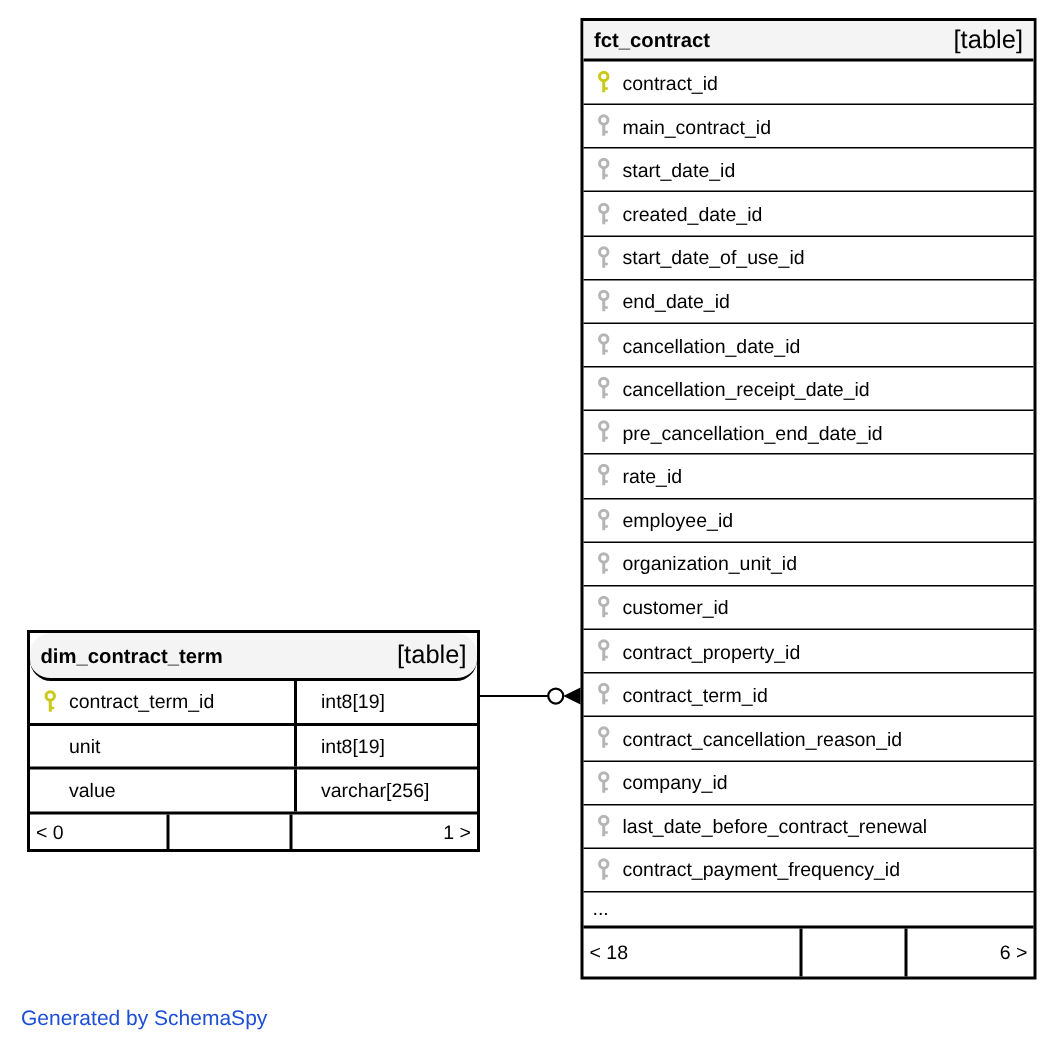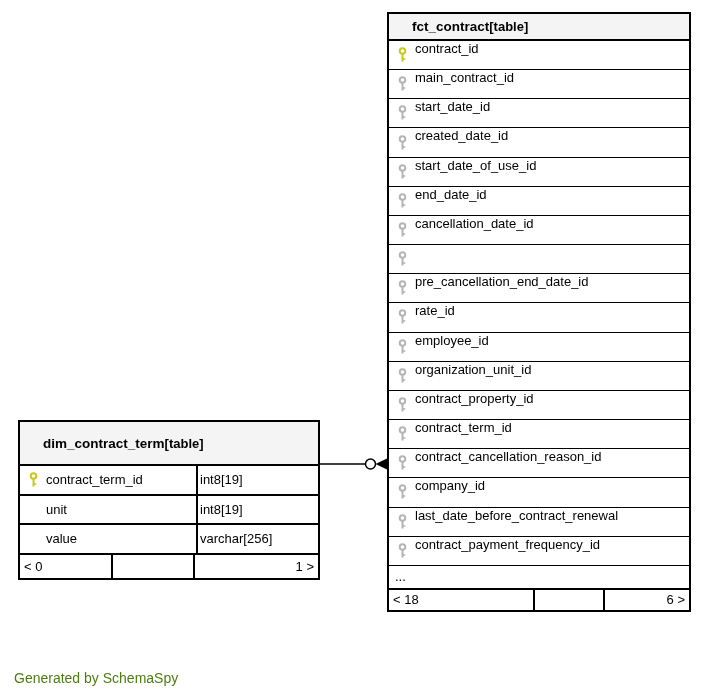--- a/index.html
+++ b/index.html
@@ -16,32 +16,34 @@
   }
   .er-table {
     position: absolute;
     background: #ffffff;
     border: 2px solid #000;
     box-sizing: border-box;
     font-size: 13px;
   }
   .thead {
     display: flex;
+    justify-content: space-between;
     align-items: center;
     background: #f4f4f4;
     border-bottom: 2px solid #000;
     box-sizing: border-box;
-    padding: 0 23px;
+    padding: 0 7px;
   }
   .ttitle { font-weight: bold; font-size: 13.5px; }
-  .tbadge { font-weight: bold; font-size: 13px; }
+  .tbadge { font-weight: normal; font-size: 17px; }
 
   
   #fct-table .col-row {
     display: flex;
+    align-items: center;
     height: 29.16px;
     box-sizing: border-box;
     border-bottom: 1px solid #000;
   }
   #fct-table .thead { height: 27px; }
   .keycol {
     width: 26px;
     display: flex;
     justify-content: center;
     align-items: center;
@@ -52,21 +54,21 @@
   .more-row {
     height: 24px;
     display: flex;
     align-items: center;
     padding-left: 6px;
     box-sizing: border-box;
     border-bottom: 2px solid #000;
   }
   .tfoot {
     display: flex;
-    height: 20px;
+    height: 32px;
     box-sizing: border-box;
   }
   .tfoot .fcell {
     display: flex;
     align-items: center;
     box-sizing: border-box;
     padding: 0 4px;
     white-space: nowrap;
   }
   .tfoot .fcell.sep { border-right: 2px solid #000; }
@@ -74,49 +76,49 @@
   .tfoot .f-right { justify-content: flex-end; flex: 1; }
 
   
   #dim-table .col-row {
     display: flex;
     align-items: stretch;
     height: 29.5px;
     box-sizing: border-box;
     border-bottom: 2px solid #000;
   }
-  #dim-table .thead { height: 44px; }
+  #dim-table .thead { height: 32px; border-radius: 14px; }
   #dim-table .name-cell {
     width: 178px;
     flex: 0 0 178px;
     display: flex;
     align-items: center;
     border-right: 2px solid #000;
     box-sizing: border-box;
   }
   #dim-table .type-cell {
     flex: 1;
     display: flex;
     align-items: center;
-    padding-left: 2px;
+    padding-left: 16px;
     white-space: nowrap;
   }
   #dim-table .tfoot { height: 23px; }
 
   #connector-layer {
     position: absolute;
     left: 0; top: 0;
     pointer-events: none;
   }
   #generated-by {
     position: absolute;
     left: 14px;
     top: 670px;
     font-size: 14px;
-    color: #4d7c0f;
+    color: #1d4ed8;
   }
 </style>
 </head>
 <body>
 
 <div id="diagram">
 
   <div id="fct-table" class="er-table" style="left:387px; top:12px; width:304px;">
     <div class="thead">
       <span class="ttitle">fct_contract</span>
@@ -194,20 +196,21 @@
           <span class="colname">cancellation_date_id</span>
         </div>
         <div class="col-row">
           <span class="keycol">
             <svg width="11" height="16" viewBox="0 0 11 16">
               <circle cx="5.5" cy="4" r="2.8" fill="none" stroke="#b5b5b5" stroke-width="2"></circle>
               <line x1="5.5" y1="6.8" x2="5.5" y2="14.5" stroke="#b5b5b5" stroke-width="2"></line>
               <line x1="5.5" y1="12" x2="8.2" y2="12" stroke="#b5b5b5" stroke-width="1.6"></line>
             </svg>
           </span>
+          <span class="colname">cancellation_receipt_date_id</span>
         </div>
         <div class="col-row">
           <span class="keycol">
             <svg width="11" height="16" viewBox="0 0 11 16">
               <circle cx="5.5" cy="4" r="2.8" fill="none" stroke="#b5b5b5" stroke-width="2"></circle>
               <line x1="5.5" y1="6.8" x2="5.5" y2="14.5" stroke="#b5b5b5" stroke-width="2"></line>
               <line x1="5.5" y1="12" x2="8.2" y2="12" stroke="#b5b5b5" stroke-width="1.6"></line>
             </svg>
           </span>
           <span class="colname">pre_cancellation_end_date_id</span>
@@ -234,20 +237,30 @@
         </div>
         <div class="col-row">
           <span class="keycol">
             <svg width="11" height="16" viewBox="0 0 11 16">
               <circle cx="5.5" cy="4" r="2.8" fill="none" stroke="#b5b5b5" stroke-width="2"></circle>
               <line x1="5.5" y1="6.8" x2="5.5" y2="14.5" stroke="#b5b5b5" stroke-width="2"></line>
               <line x1="5.5" y1="12" x2="8.2" y2="12" stroke="#b5b5b5" stroke-width="1.6"></line>
             </svg>
           </span>
           <span class="colname">organization_unit_id</span>
+        </div>
+        <div class="col-row">
+          <span class="keycol">
+            <svg width="11" height="16" viewBox="0 0 11 16">
+              <circle cx="5.5" cy="4" r="2.8" fill="none" stroke="#b5b5b5" stroke-width="2"></circle>
+              <line x1="5.5" y1="6.8" x2="5.5" y2="14.5" stroke="#b5b5b5" stroke-width="2"></line>
+              <line x1="5.5" y1="12" x2="8.2" y2="12" stroke="#b5b5b5" stroke-width="1.6"></line>
+            </svg>
+          </span>
+          <span class="colname">customer_id</span>
         </div>
         <div class="col-row">
           <span class="keycol">
             <svg width="11" height="16" viewBox="0 0 11 16">
               <circle cx="5.5" cy="4" r="2.8" fill="none" stroke="#b5b5b5" stroke-width="2"></circle>
               <line x1="5.5" y1="6.8" x2="5.5" y2="14.5" stroke="#b5b5b5" stroke-width="2"></line>
               <line x1="5.5" y1="12" x2="8.2" y2="12" stroke="#b5b5b5" stroke-width="1.6"></line>
             </svg>
           </span>
           <span class="colname">contract_property_id</span>

